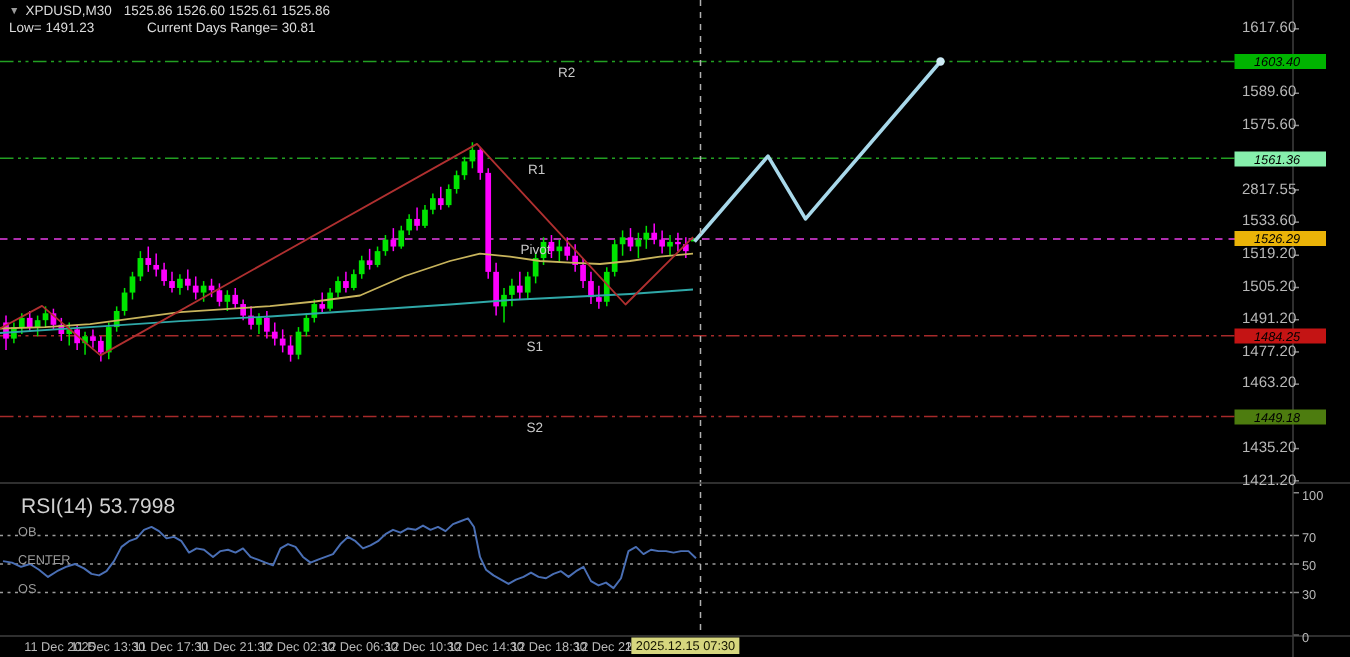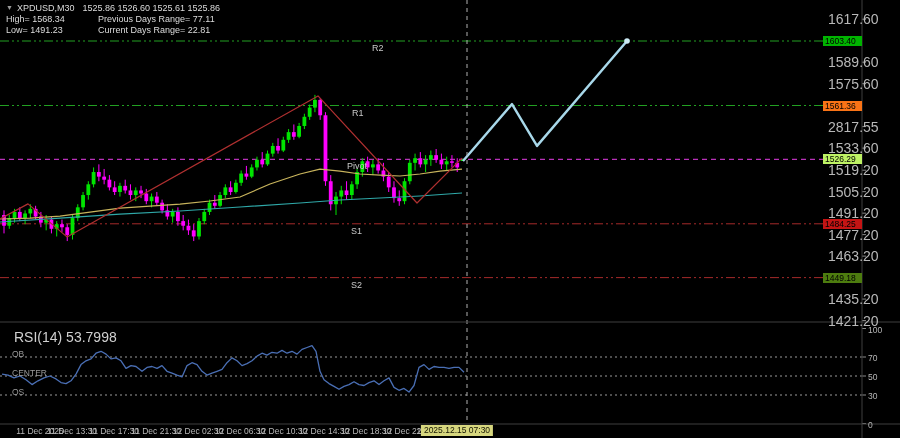--- a/index.html
+++ b/index.html
@@ -4,24 +4,24 @@
 <style>
   html,body{margin:0;padding:0;background:#111;}
   .window{position:relative;width:900px;height:438px;background:#000;overflow:hidden;
           font-family:"Liberation Sans",sans-serif;}
   #plot{position:absolute;left:0;top:0;}
   .quote-panel{position:absolute;left:6px;top:2px;z-index:5;}
   .qline{color:#dcdcdc;font-size:9px;line-height:11px;white-space:nowrap;}
   .qline .sym{margin-right:8px;}
   .qline .w92{display:inline-block;width:92px;}
   .arrow{color:#9a9a9a;font-size:7px;margin-right:4px;vertical-align:1px;}
-  .axis-label{position:absolute;left:828px;font-size:14px;color:#b8b8b8;line-height:10px;z-index:4;}
+  .axis-label{position:absolute;left:828px;font-size:10px;color:#b8b8b8;line-height:10px;z-index:4;}
   .rsi-tick{position:absolute;left:868px;font-size:8.5px;color:#b8b8b8;line-height:10px;z-index:4;}
   .hl-box{position:absolute;left:823px;width:35px;height:10px;line-height:10px;
-          font-size:8.5px;color:#000;padding:0 2px;z-index:5;}
+          font-size:8.5px;color:#000;padding:0 13px;z-index:5;font-style:italic;}
   .level-label{position:absolute;font-size:9px;color:#c8c8c8;z-index:4;}
   .rsi-side-label{position:absolute;left:12px;font-size:8.5px;color:#9a9a9a;z-index:4;}
   .rsi-main-label{position:absolute;left:14px;top:329px;font-size:14px;color:#d0d0d0;z-index:4;}
   .time-label{position:absolute;top:426px;font-size:8.5px;color:#b8b8b8;
               transform:translateX(-50%);white-space:nowrap;z-index:3;}
   .time-box{position:absolute;top:425px;height:11px;line-height:11px;background:#d6d67e;
             color:#151500;font-size:8.5px;padding:0 3px;z-index:6;transform:translateX(-50%);}
 </style>
 </head>
 <body>
@@ -237,33 +237,32 @@
       <line x1="0" y1="395" x2="862" y2="395" stroke="#9a9a9a" stroke-width="1" stroke-dasharray="2 3"></line>
       <polyline points="2,374.1 8,375.1 14,377.9 20,376.0 26,379.8 32,384.6 38,380.8 44,377.9 50,376.0 56,378.9 61,382.6 66,383.6 71,380.8 76,374.1 81,364.6 86,360.8 91,358.9 96,353.2 101,351.3 106,354.1 111,358.9 116,357.9 121,360.8 126,368.4 131,365.6 136,366.5 142,371.3 147,367.4 152,366.5 157,368.4 162,365.6 167,371.3 172,373.1 177,375.1 182,376.9 187,365.6 192,362.7 197,364.6 202,371.3 207,375.1 212,373.1 217,371.3 222,369.4 227,362.7 232,357.9 237,360.8 242,365.6 247,363.6 252,360.8 257,356.1 262,353.2 267,355.1 272,352.3 277,353.2 282,350.4 287,353.2 292,351.3 297,354.1 302,349.4 307,347.5 312,345.6 316,351.3 320,371.3 324,379.8 329,383.6 334,386.4 339,389.3 344,386.4 349,384.6 354,381.7 359,384.6 364,385.5 369,382.6 374,380.8 379,384.6 384,380.8 389,377.9 394,387.4 399,390.3 404,388.4 409,392.1 414,385.5 419,367.4 424,364.6 429,369.4 434,366.5 439,367.4 444,367.4 449,368.4 454,367.4 459,367.4 464,372.2" fill="none" stroke="#4a6fb5" stroke-width="1.3" stroke-linejoin="round"></polyline>
       <line x1="467" y1="0" x2="467" y2="424" stroke="#b0b0b0" stroke-width="1" stroke-dasharray="4 4"></line>
       <line x1="0" y1="322" x2="900" y2="322" stroke="#3f3f3f" stroke-width="1"></line>
       <line x1="0" y1="424" x2="900" y2="424" stroke="#3f3f3f" stroke-width="1"></line>
       <line x1="862" y1="0" x2="862" y2="438" stroke="#3f3f3f" stroke-width="1"></line>
     </svg>
 
   <div class="quote-panel">
     <div class="qline"><span class="arrow">▼</span><span class="sym">XPDUSD,M30</span><span>1525.86 1526.60 1525.61 1525.86</span></div>
-    <div class="qline"><span class="w92">High= 1568.34</span><span>Previous Days Range= 77.11</span></div>
-    <div class="qline"><span class="w92">Low= 1491.23</span><span>Current Days Range= 22.81</span></div>
+    <div class="qline"><span class="w92">Low= 1491.23</span><span>Current Days Range= 30.81</span></div>
   </div>
 
   <div class="rsi-main-label">RSI(14) 53.7998</div>
   <div class="rsi-side-label" style="top:349px">OB</div>
   <div class="rsi-side-label" style="top:368px">CENTER</div>
   <div class="rsi-side-label" style="top:387px">OS</div>
 
   <div id="price-axis">
       <div class="hl-box" style="top:36px;background:#00b400">1603.40</div>
-      <div class="hl-box" style="top:101px;background:#f97316">1561.36</div>
-      <div class="hl-box" style="top:154px;background:#bef264">1526.29</div>
+      <div class="hl-box" style="top:101px;background:#86efac">1561.36</div>
+      <div class="hl-box" style="top:154px;background:#eab308">1526.29</div>
       <div class="hl-box" style="top:219px;background:#c41414">1484.25</div>
       <div class="hl-box" style="top:273px;background:#4d7c0f">1449.18</div>
       <div class="axis-label" style="top:14px">1617.60</div>
       <div class="axis-label" style="top:57px">1589.60</div>
       <div class="axis-label" style="top:79px">1575.60</div>
       <div class="axis-label" style="top:122px">2817.55</div>
       <div class="axis-label" style="top:143px">1533.60</div>
       <div class="axis-label" style="top:165px">1519.20</div>
       <div class="axis-label" style="top:187px">1505.20</div>
       <div class="axis-label" style="top:208px">1491.20</div>

